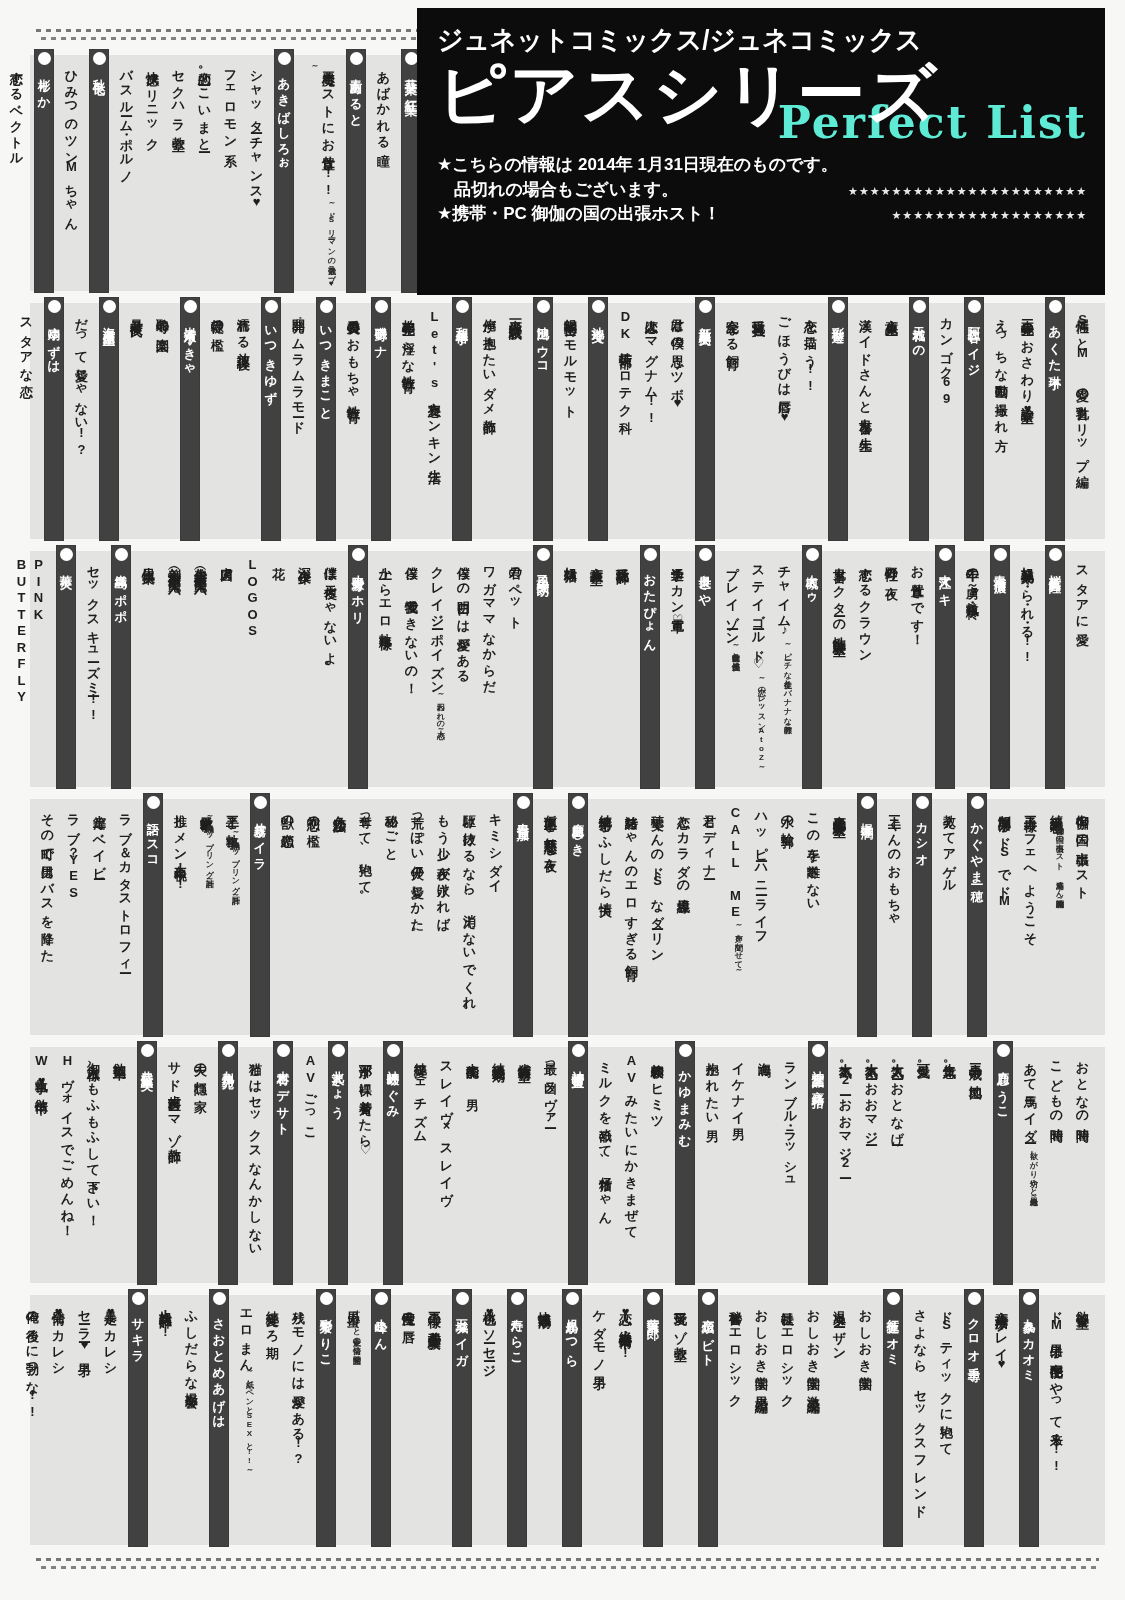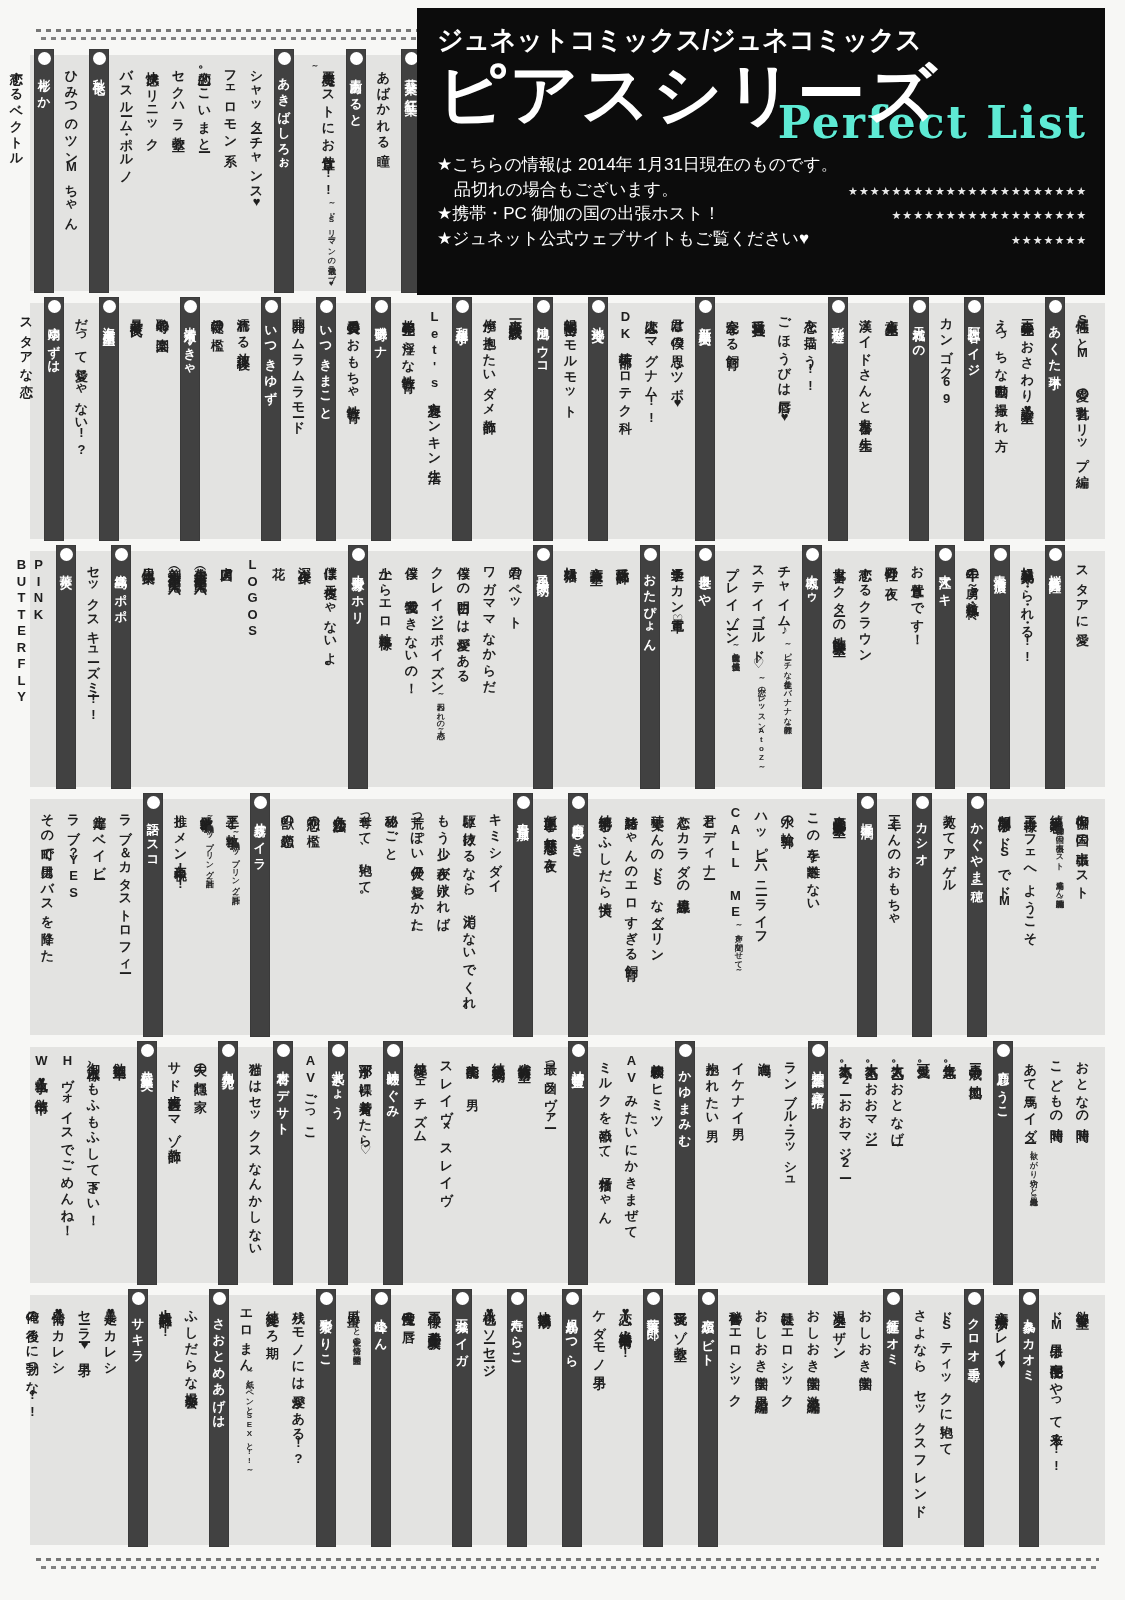--- a/index.html
+++ b/index.html
@@ -32,21 +32,21 @@
   .h-line1{font-size:27px;font-weight:bold;letter-spacing:0px;white-space:nowrap;transform:scaleX(.96);transform-origin:left;}
   .h-line2{font-size:67px;font-weight:bold;letter-spacing:2px;line-height:1.0;margin-top:2px;white-space:nowrap;transform:scaleX(1.02);transform-origin:left;}
   .h-line3{
     font-family:"DejaVu Serif","Liberation Serif",serif;
     font-size:44px;font-weight:bold;color:#5eead4;text-align:right;
     margin-top:-26px;line-height:1;letter-spacing:2px;
     text-shadow:1px 1px 0 #000;
   }
   .h-notes{margin-top:8px;}
   .note-row{display:flex;justify-content:space-between;align-items:baseline;
-    font-size:17px;font-weight:normal;line-height:1.45;white-space:nowrap;}
+    font-size:17px;font-weight:bold;line-height:1.45;white-space:nowrap;}
   .note-stars{font-size:11px;letter-spacing:1px;color:#e8e8e8;}
   
   .content{position:absolute;left:30px;right:20px;top:0;}
   .band{
     position:relative;height:236px;margin-top:12px;background:#e3e3e1;
     display:flex;flex-direction:row-reverse;align-items:flex-start;
     gap:9px;padding:6px 14px 0 6px;box-sizing:border-box;
   }
   .band--first{margin-top:13px;padding-right:612px;}
   .band--first::after{
@@ -98,24 +98,20 @@
           <span class="note-stars"></span>
         </div>
         <div class="note-row">
           <span>　品切れの場合もございます。</span>
           <span class="note-stars">★★★★★★★★★★★★★★★★★★★★★★</span>
         </div>
         <div class="note-row">
           <span>★携帯・PC 御伽の国の出張ホスト！</span>
           <span class="note-stars">★★★★★★★★★★★★★★★★★★</span>
         </div>
-        <div class="note-row">
-          <span>★ジュネット公式ウェブサイトもご覧ください♥</span>
-          <span class="note-stars">★★★★★★★</span>
-        </div>
       </div>
   </div>
 
   <div class="content">
     <div class="dash-strip dash-top"></div>
     <div id="bands">
         <div class="band band--first">
           <div class="entry">
             <div class="bar">
               <span class="bullet"></span>

